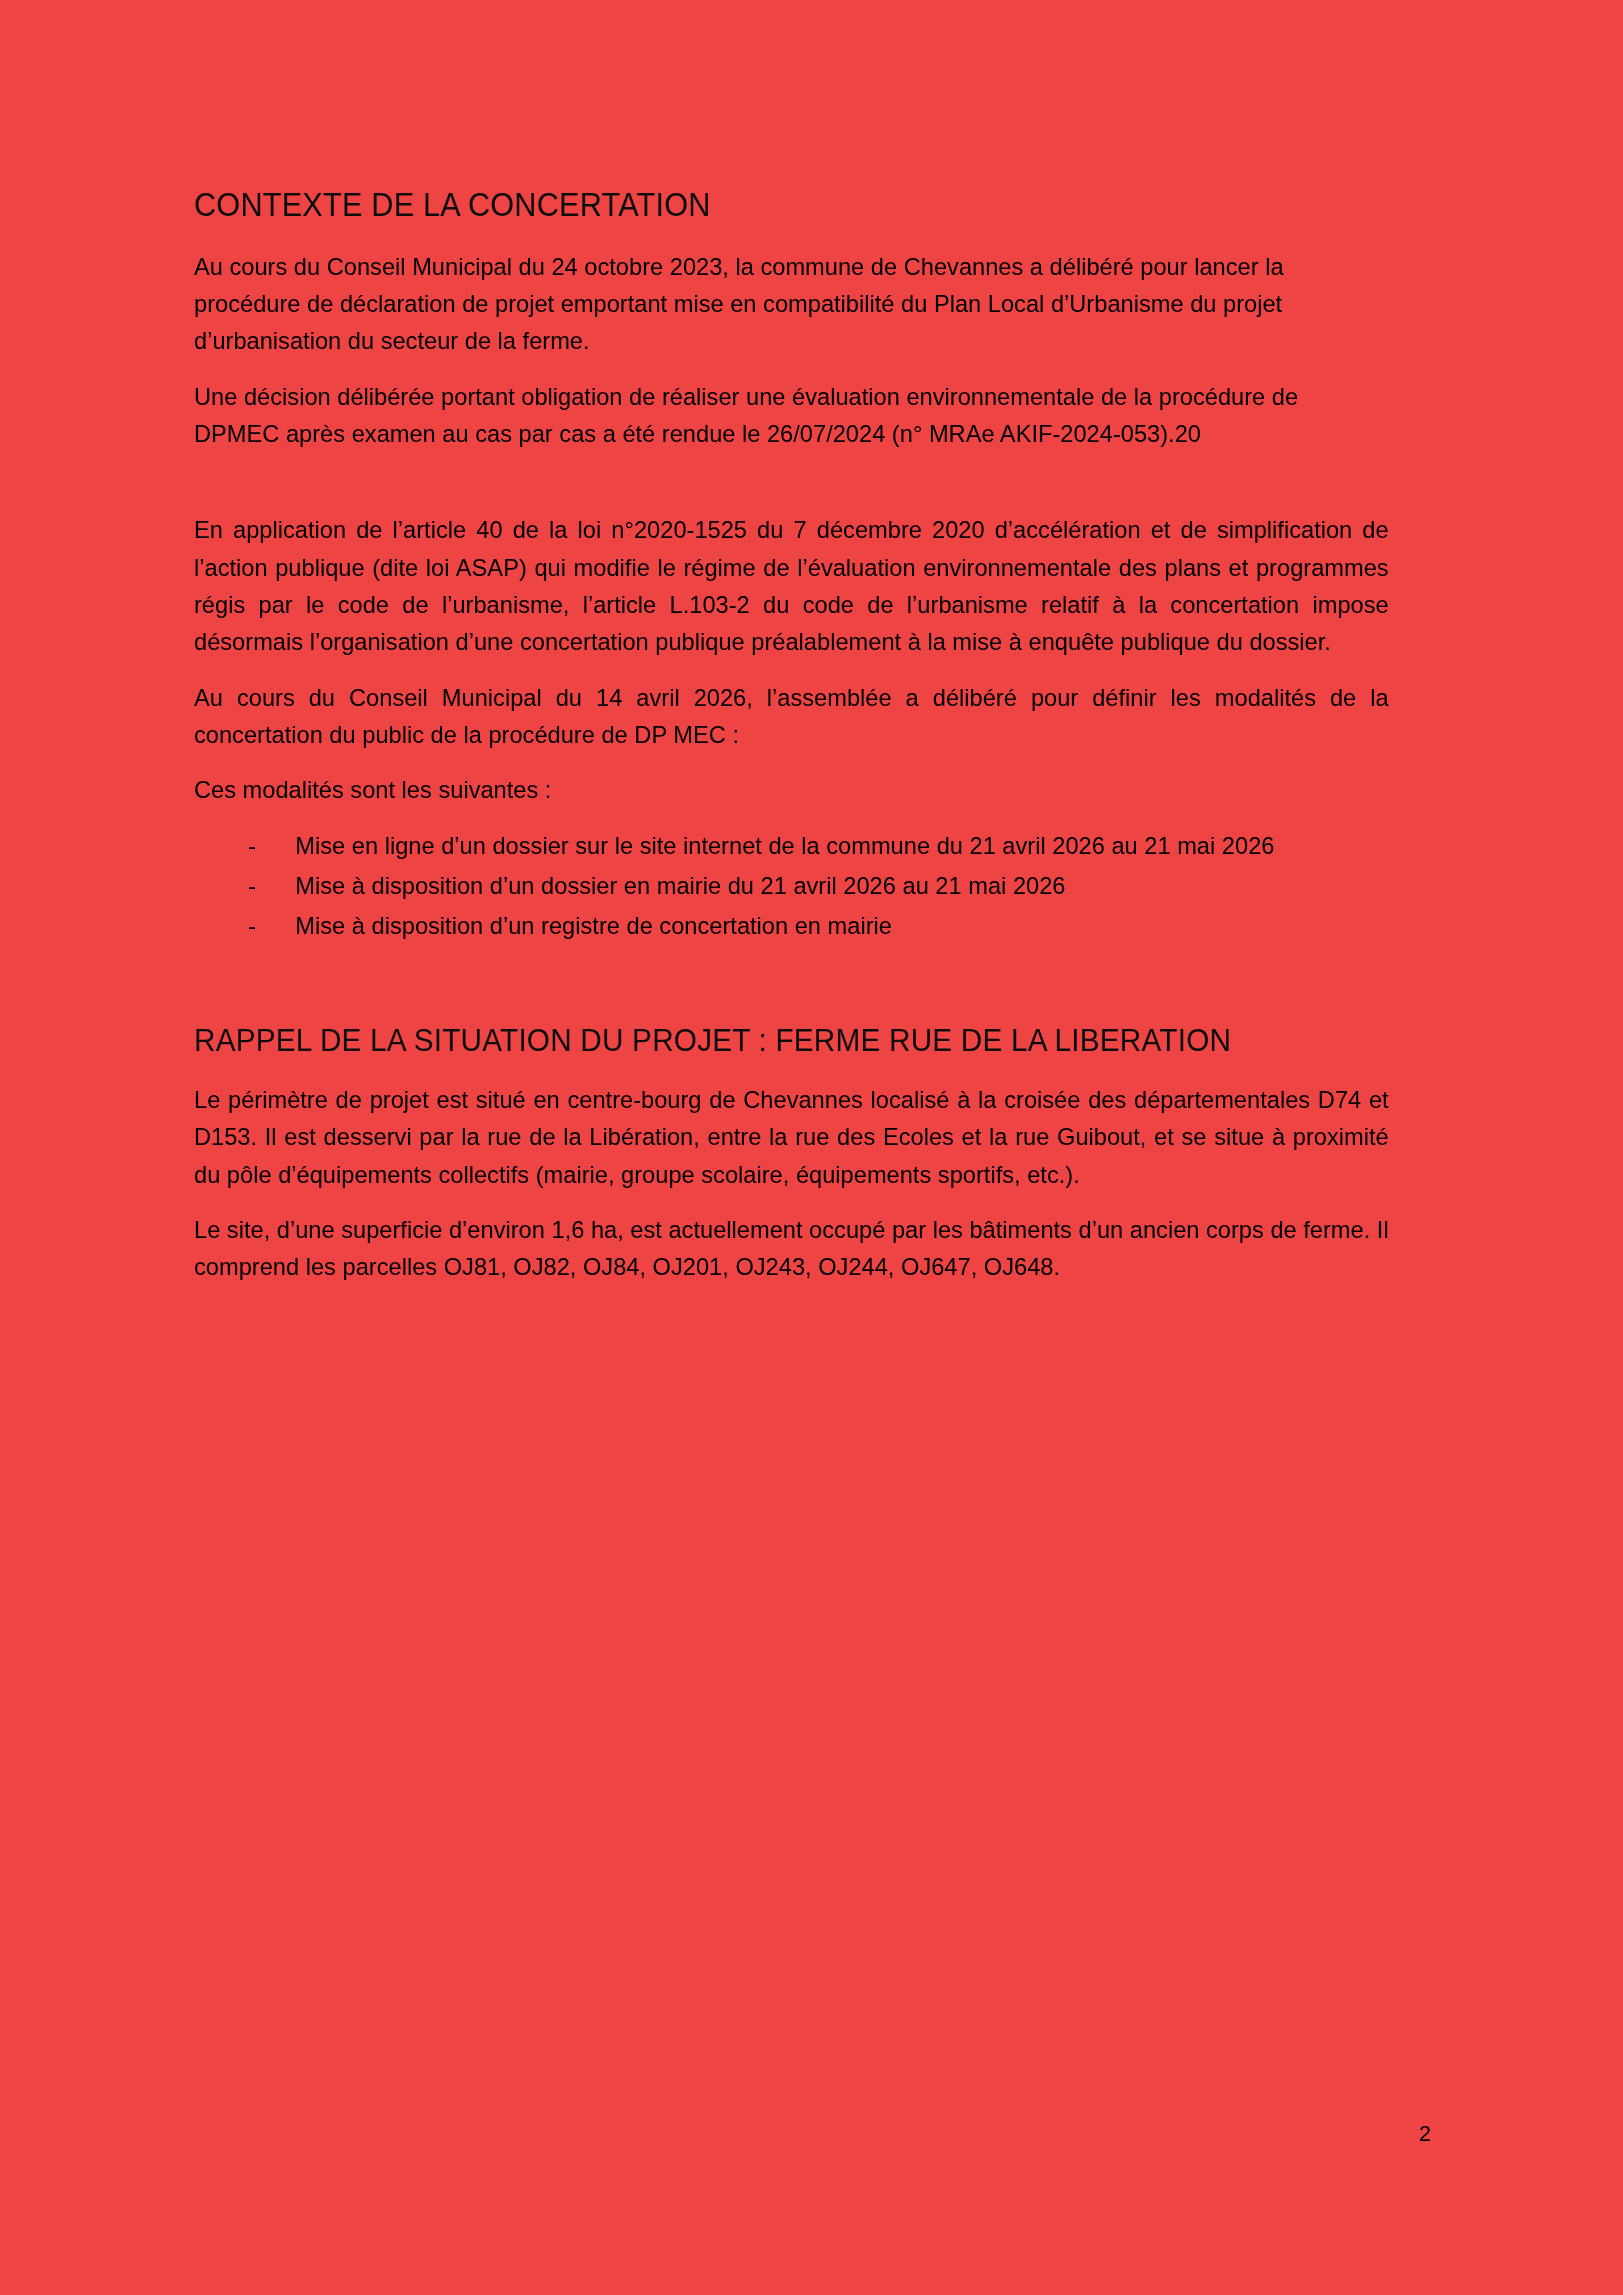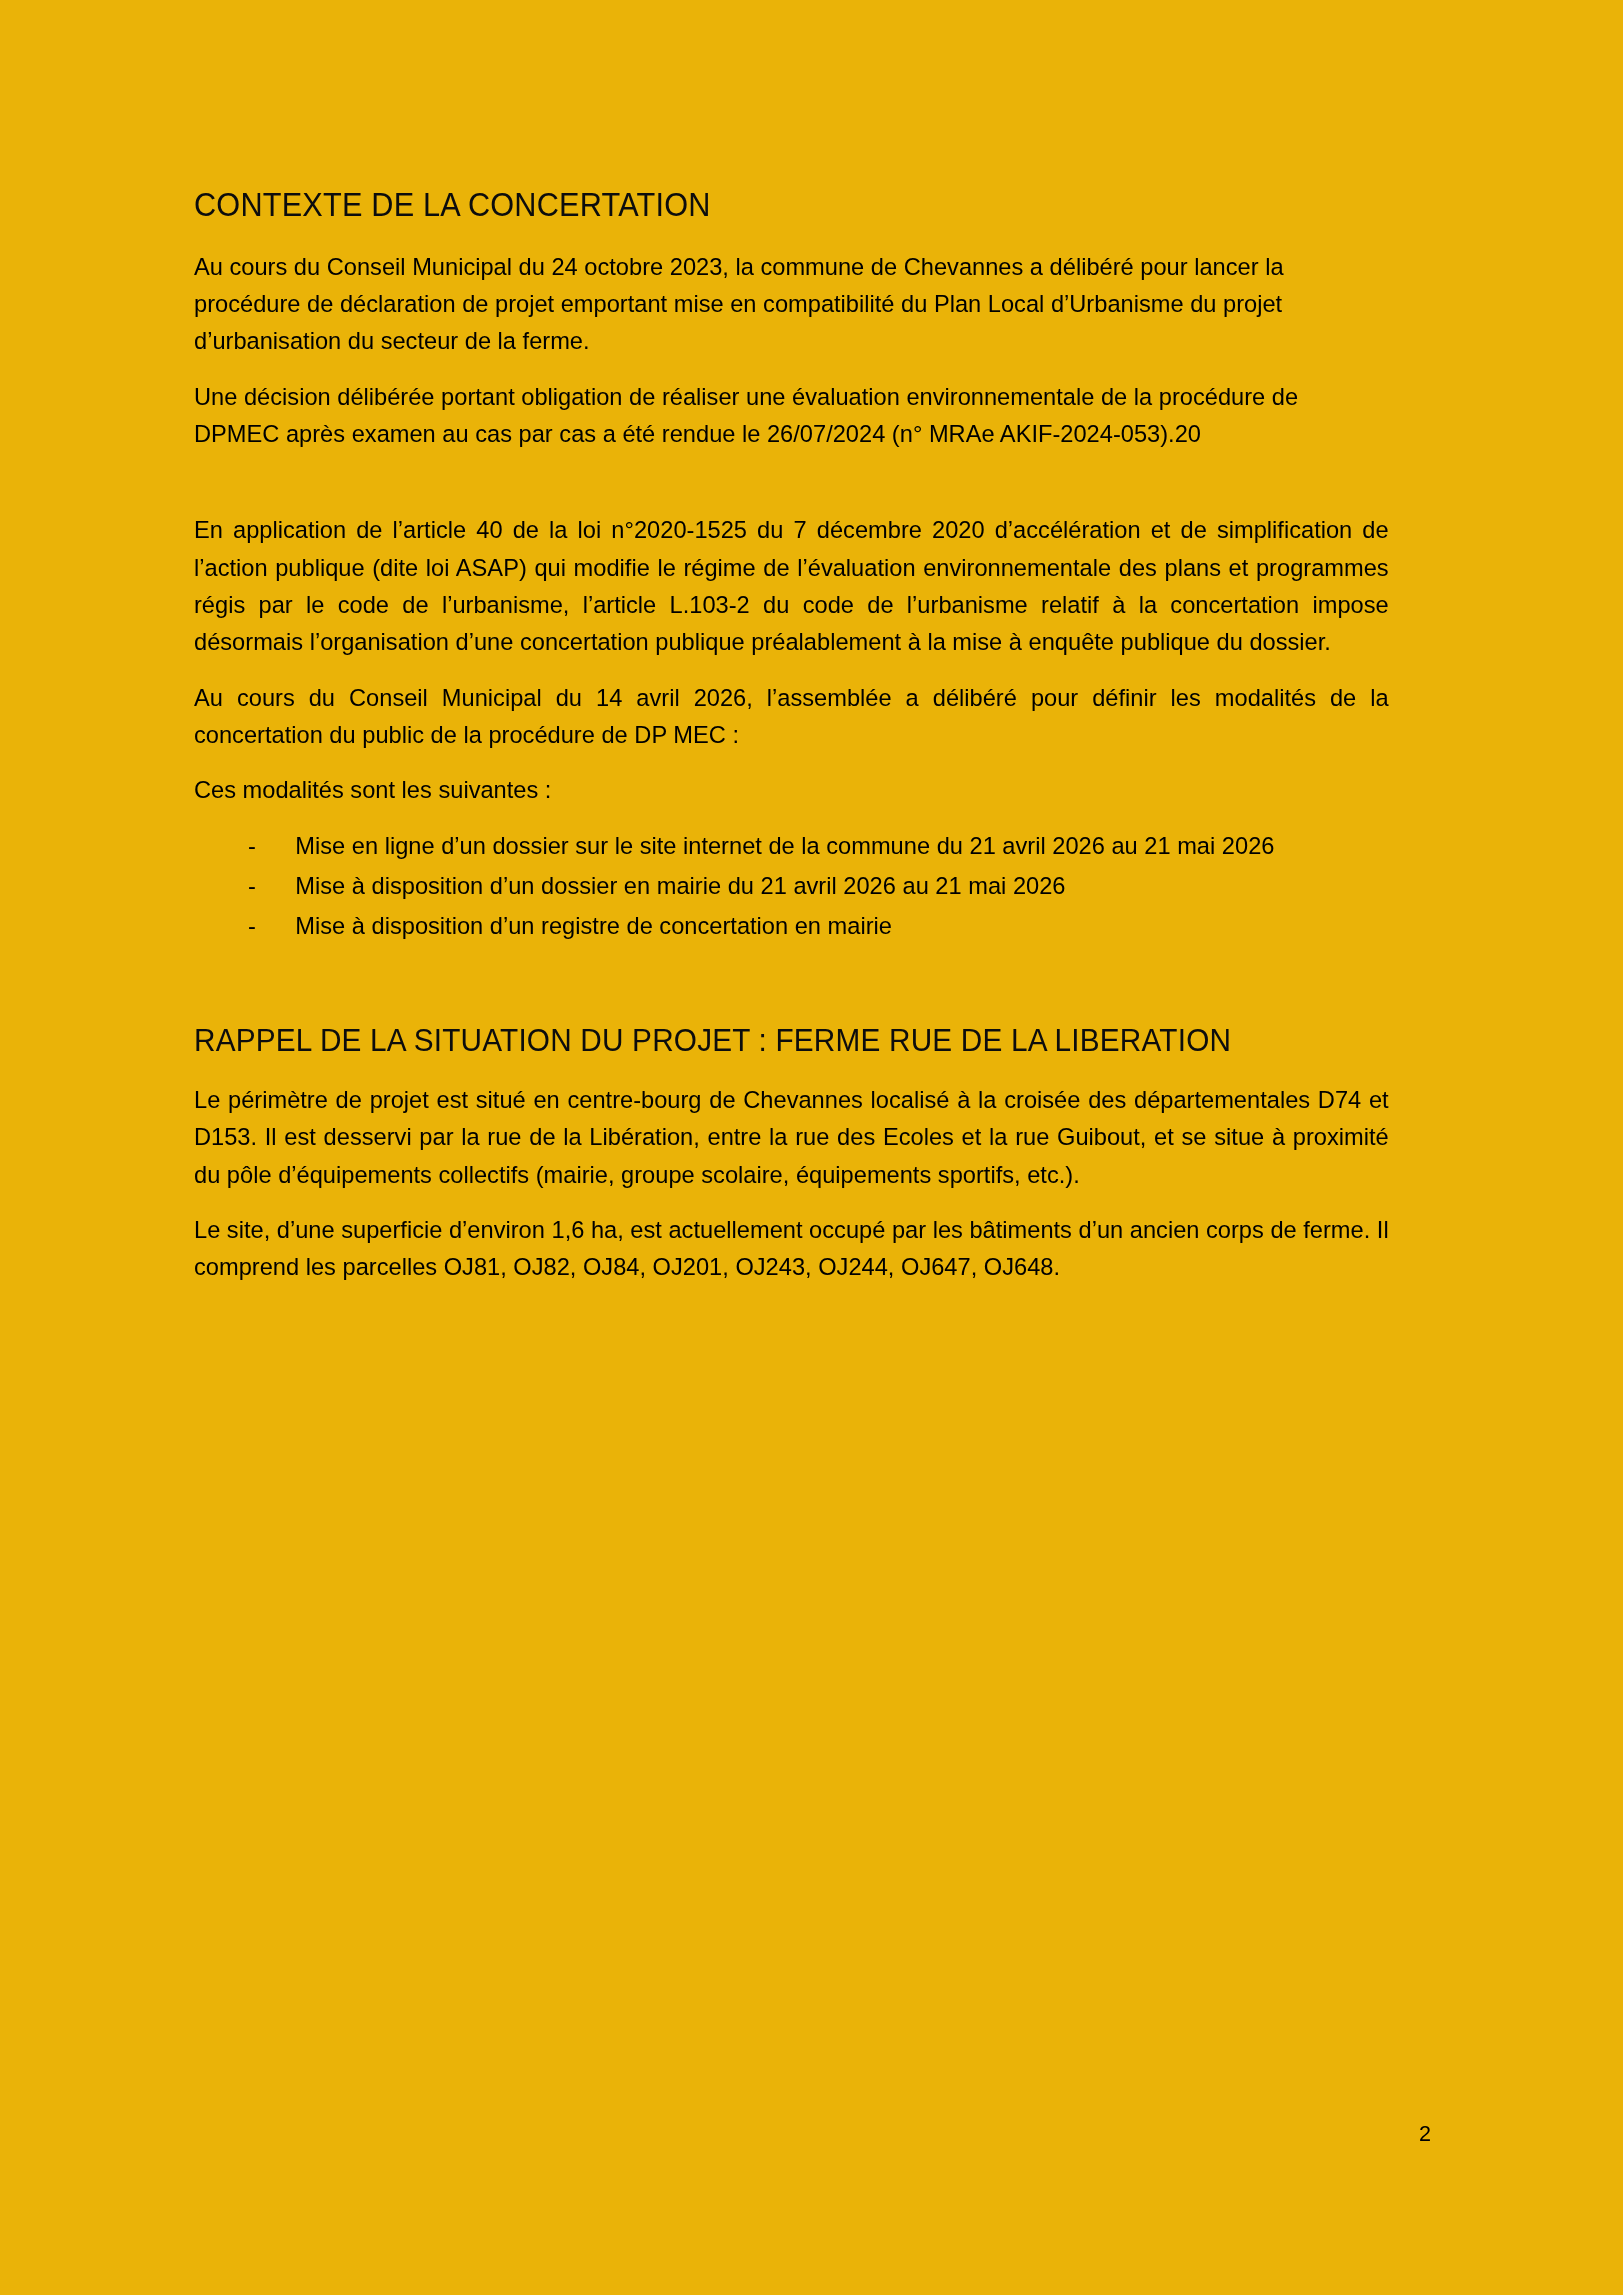--- a/index.html
+++ b/index.html
@@ -5,21 +5,21 @@
   html, body {
     margin: 0;
     padding: 0;
     background: #ffffff;
   }
 
   .page {
     position: relative;
     width: 1623px;
     height: 2295px;
-    background: #eab308;
+    background: #ef4444;
     box-sizing: border-box;
     font-family: "Liberation Sans", "DejaVu Sans", sans-serif;
     color: #000000;
     overflow: hidden;
   }
 
   .content {
     position: absolute;
     left: 194px;
     top: 187px;

